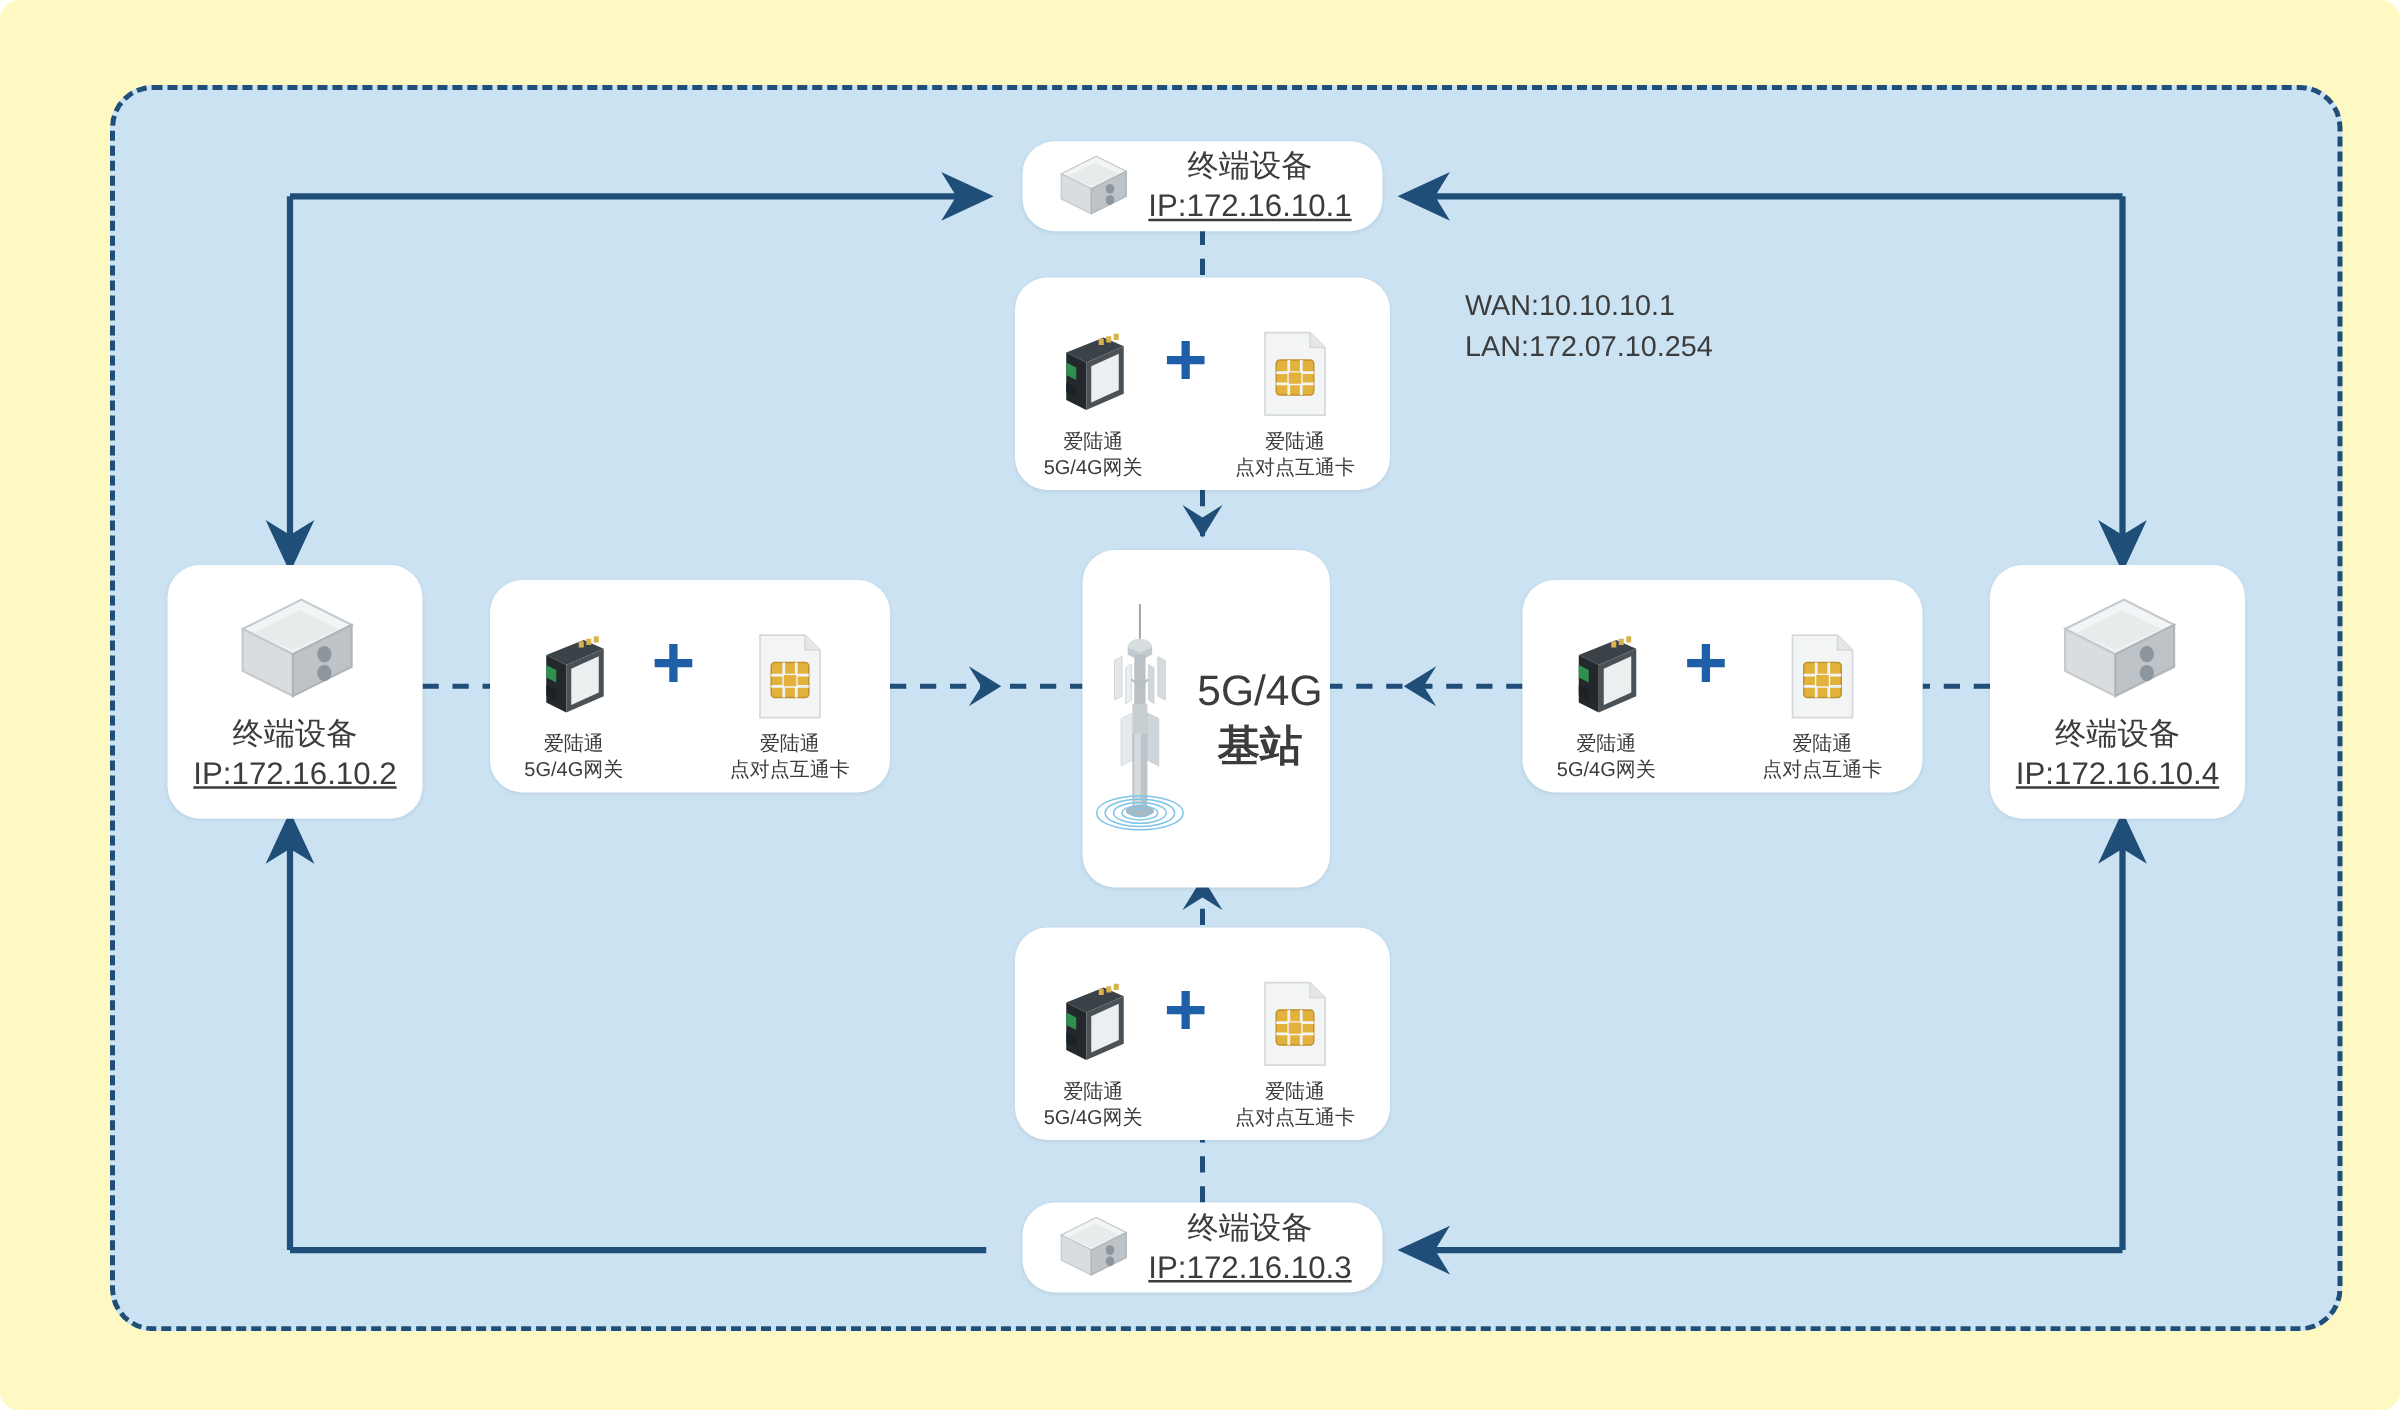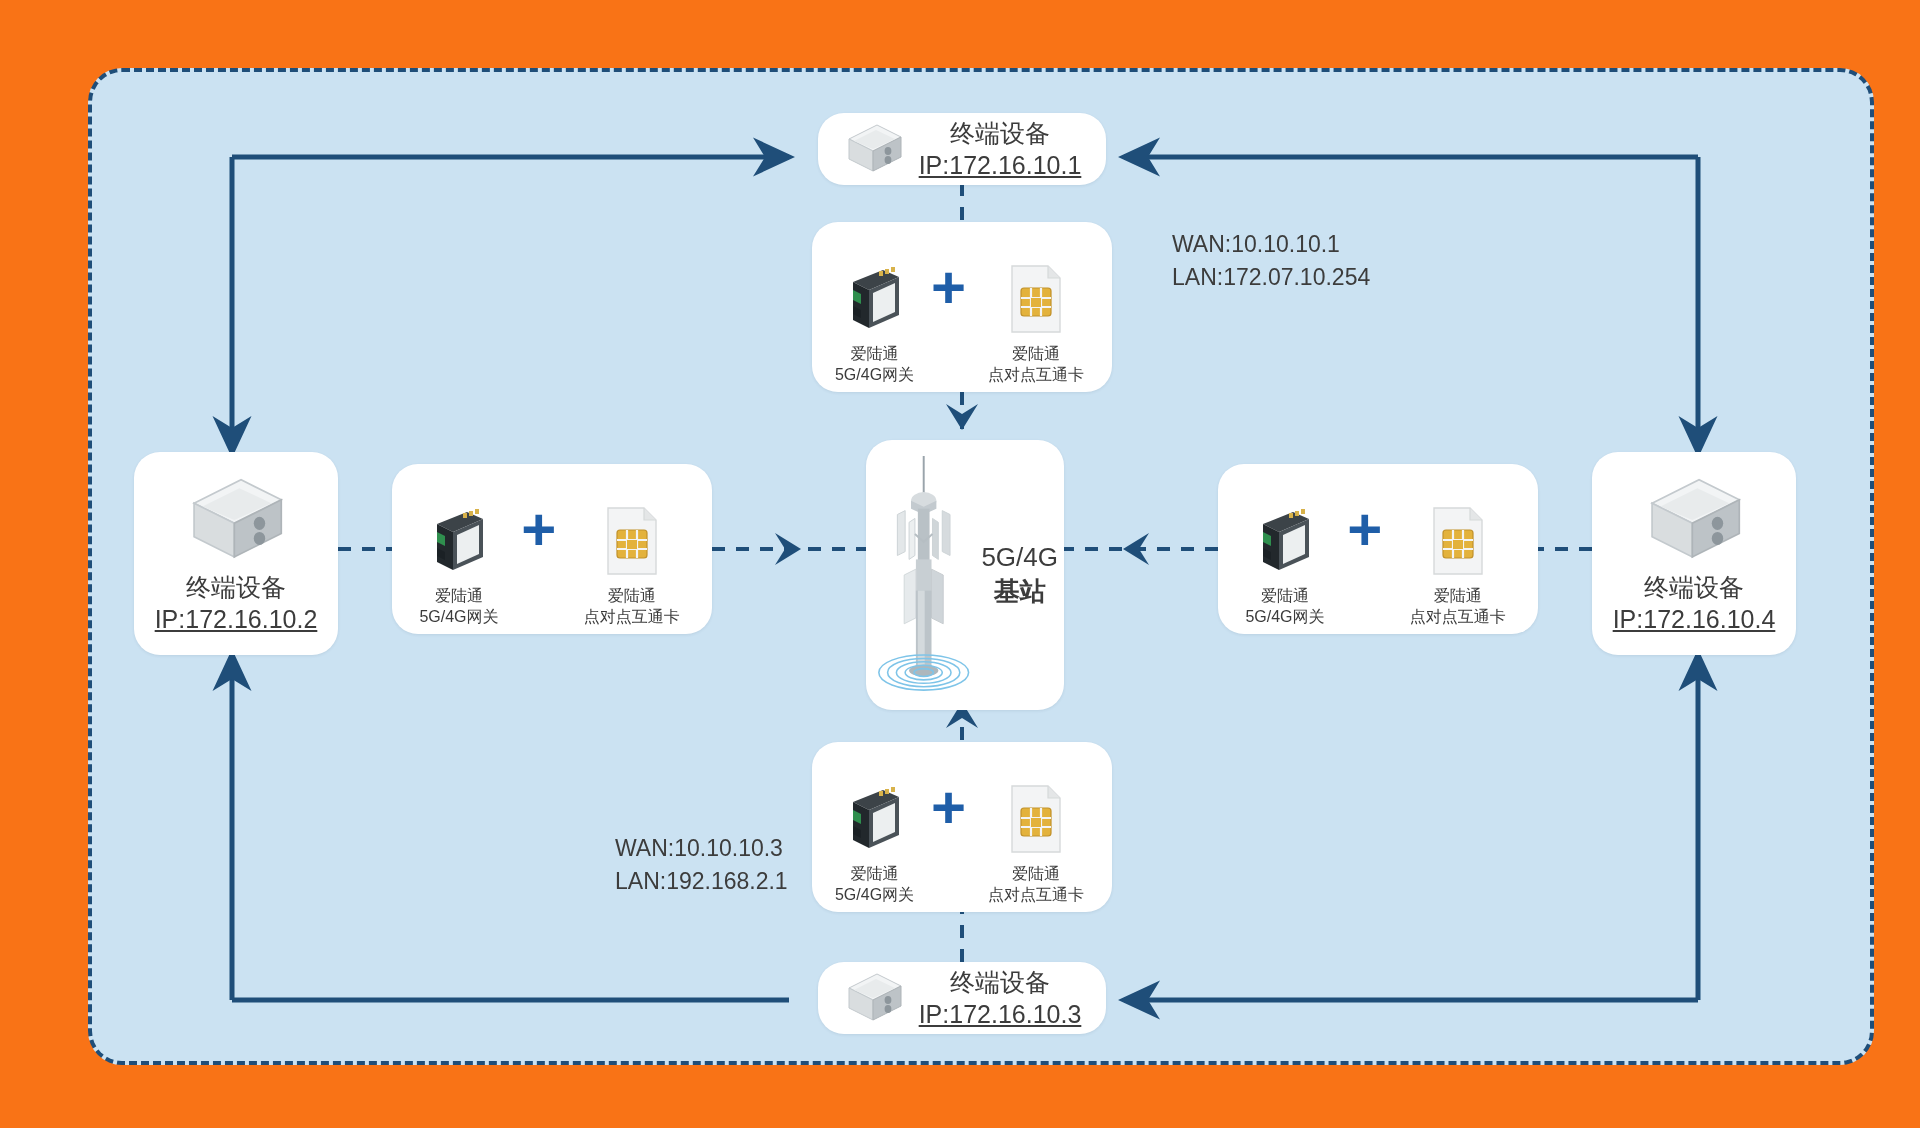--- a/index.html
+++ b/index.html
@@ -1,17 +1,17 @@
 <!DOCTYPE html>
 <html><head>
 <meta charset="utf-8">
 <style>
   html,body{margin:0;padding:0;background:#ffffff;}
   body{font-family:"Liberation Sans","DejaVu Sans",sans-serif;}
-  #stage{position:relative;width:1920px;height:1128px;background:#f97316;overflow:hidden;}
+  #stage{position:relative;width:1920px;height:1128px;background:#fef9c3;overflow:hidden;border-radius:15px;}
 
   
   #region{
     position:absolute;left:88px;top:68px;width:1786px;height:997px;
     background:#cbe2f2;
     border:4px dashed #1f4e79;
     border-radius:34px;
     box-sizing:border-box;
   }
 
@@ -45,21 +45,21 @@
   .gw-art{height:108px;display:flex;align-items:flex-end;justify-content:center;}
   .gw-cap{margin-top:8px;color:#3c3c3c;font-size:16px;line-height:1.3;text-align:center;white-space:nowrap;}
   .gw-cap .l2{display:block;}
   .plus{
     color:#1f5ea8;font-size:60px;font-weight:700;line-height:1;
     width:74px;text-align:center;margin-bottom:38px;
   }
 
   
   .bs .card-inner{flex-direction:row;gap:6px;padding:0 6px;}
-  .bs-cap{color:#3c3c3c;font-size:26px;line-height:1.3;text-align:center;white-space:nowrap;}
+  .bs-cap{color:#3c3c3c;font-size:34px;line-height:1.3;text-align:center;white-space:nowrap;}
   .bs-cap .l2{display:block;font-weight:bold;}
 
   
   .anno{
     position:absolute;color:#3c3c3c;font-size:23px;line-height:1.42;white-space:nowrap;
   }
   .anno .l2{display:block;}
   .anno.inline{white-space:nowrap;}
 </style>
 </head>
@@ -362,24 +362,20 @@
           </svg>
         </div>
         <div class="gw-cap">
           <span>爱陆通</span>
           <span class="l2">点对点互通卡</span>
         </div>
       </div>
     </div>
   </div>
 
-  <div class="anno" style="left:615px;top:832px;">
-    <span>WAN:10.10.10.3</span>
-    <span class="l2">LAN:192.168.2.1</span>
-  </div>
 
   <div class="card term-h" style="left:818px;top:962px;width:288px;height:72px;">
     <div class="card-inner">
       <svg width="62" height="56" viewBox="0 0 62 56">
         <polygon points="6,18 34,4 58,16 30,30" fill="#f2f4f5" stroke="#c3c9cd" stroke-width="1"></polygon>
         <polygon points="6,18 30,30 30,50 6,38" fill="#d9dddf" stroke="#c3c9cd" stroke-width="1"></polygon>
         <polygon points="30,30 58,16 58,36 30,50" fill="#bdc3c7" stroke="#aeb4b8" stroke-width="1"></polygon>
         <polygon points="11,20 33,9 52,18 30,28" fill="#e8ebec"></polygon>
         <ellipse cx="45" cy="30" rx="3.4" ry="3.9" fill="#8d969c"></ellipse>
         <ellipse cx="45" cy="39" rx="3.4" ry="3.9" fill="#8d969c"></ellipse>

